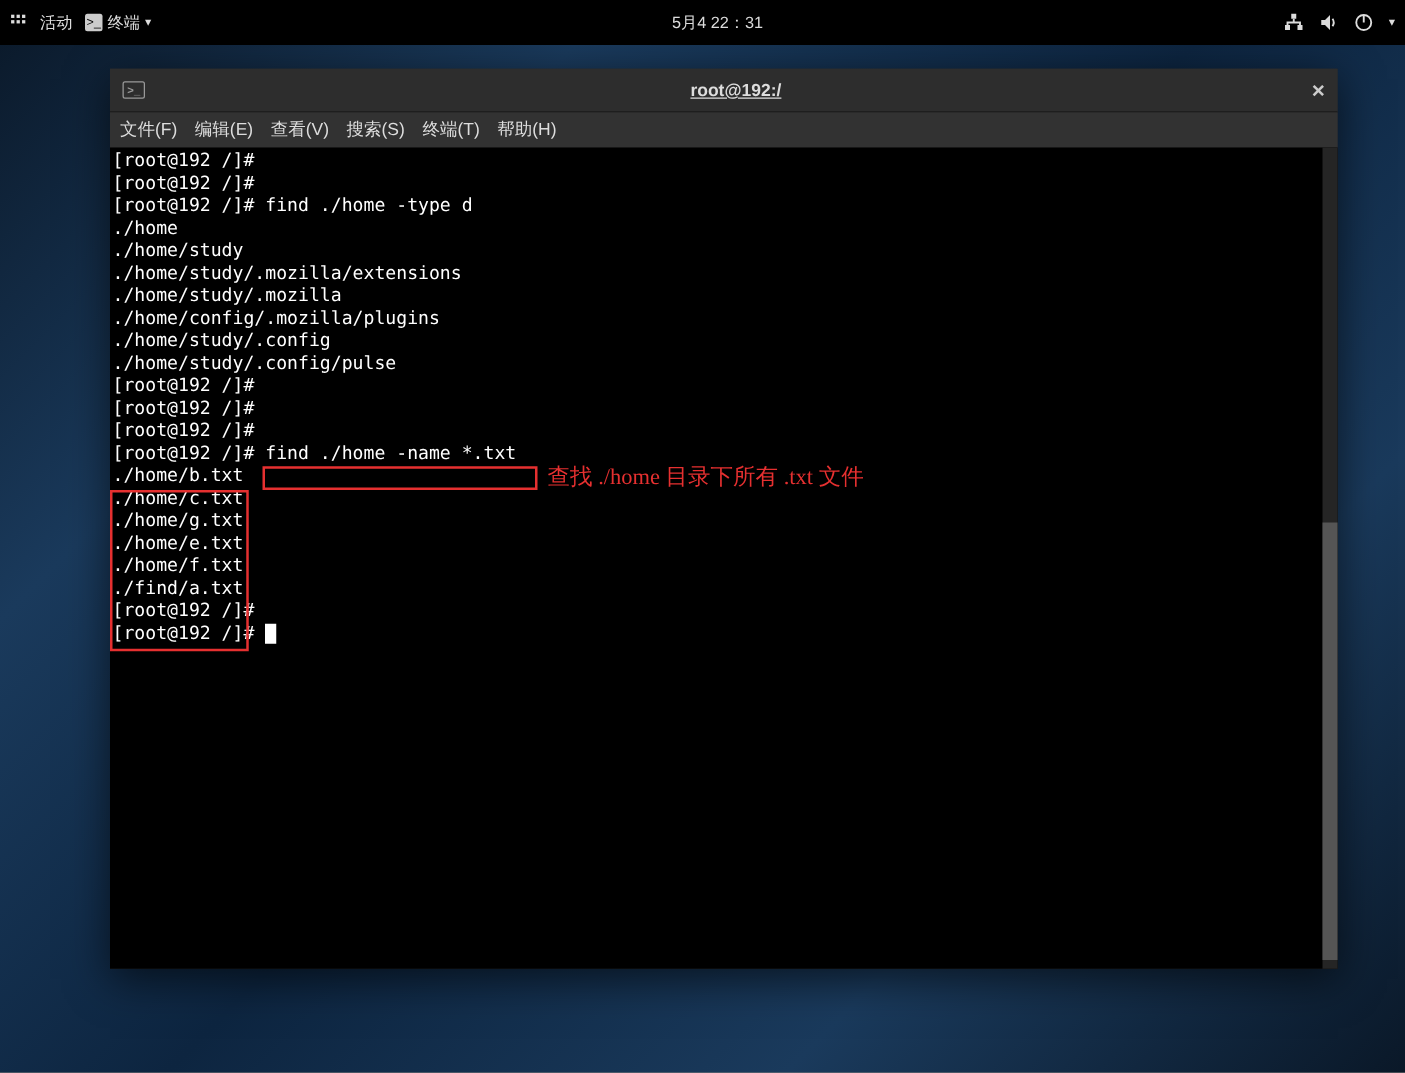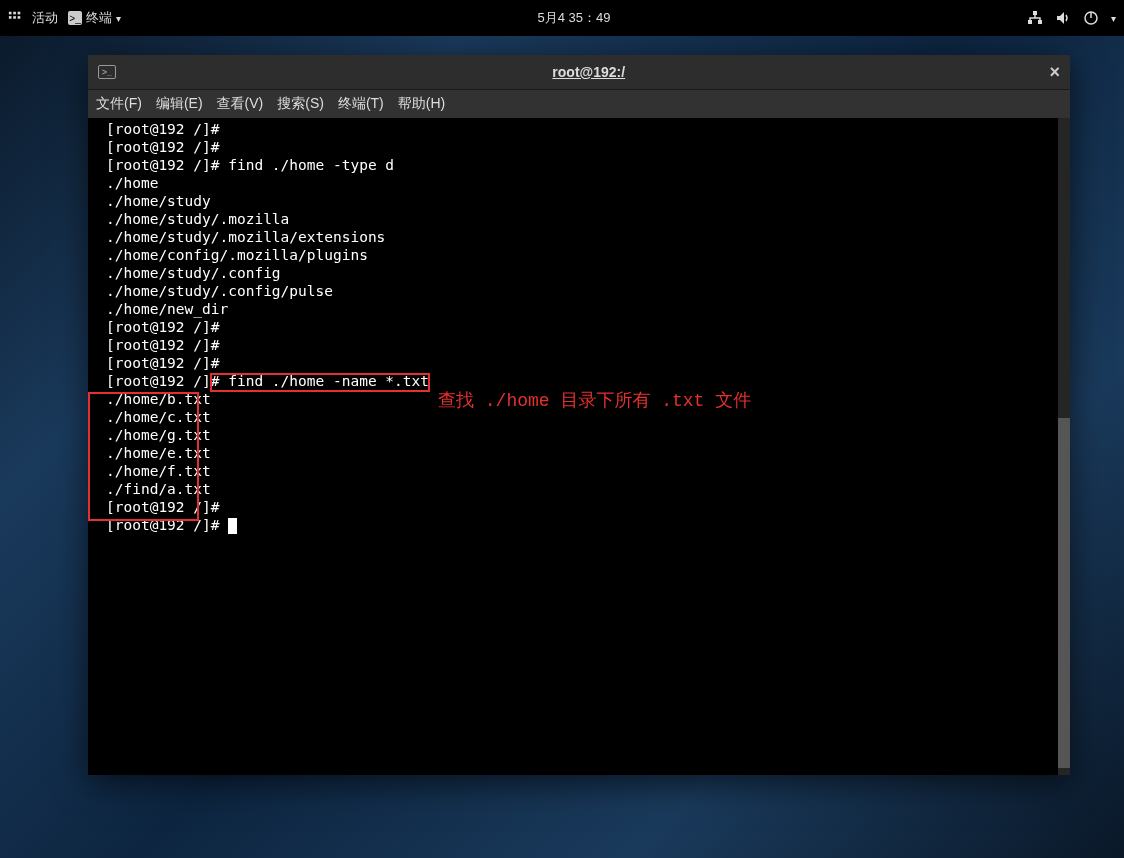--- a/index.html
+++ b/index.html
@@ -70,21 +70,21 @@
 }
 .menu-item { cursor: pointer; }
 
 .terminal-body {
   flex: 1;
   background: #000;
   color: #fff;
   font-family: "DejaVu Sans Mono", monospace;
   font-size: 14.5px;
   line-height: 18px;
-  padding: 2px 18px;
+  padding: 2px 2px;
   position: relative;
   overflow: hidden;
 }
 .terminal-body .line { white-space: pre; }
 
 .scrollbar {
   position: absolute;
   right: 0;
   top: 63px;
   width: 12px;
@@ -100,22 +100,21 @@
 
 .box-red {
   position: absolute;
   border: 2px solid #e63030;
   pointer-events: none;
 }
 .annotation {
   position: absolute;
   color: #e63030;
   font-size: 18px;
-  font-family: Liberation Mono, monospace;
-  margin-top: 20px;
+  font-family: Liberation Serif, serif;
 }
 .cursor-block {
   display: inline-block;
   width: 9px;
   height: 16px;
   background: #fff;
   vertical-align: middle;
 }
 </style>
 </head>
@@ -133,21 +132,21 @@
           <rect x="11" y="7" width="3" height="3" fill="#ddd"></rect>
         </svg>
     </span>
     <span>活动</span>
     <span class="terminal-menu">
       <span class="terminal-icon-sm">&gt;_</span>
       <span>终端</span>
       <span class="dropdown-caret">▾</span>
     </span>
   </div>
-  <div>5月4  35：49</div>
+  <div>5月4  22：31</div>
   <div class="topbar-right">
     <svg class="tray-icon" viewBox="0 0 16 16">
         <rect x="6" y="1" width="4" height="4" fill="#ddd"></rect>
         <rect x="1" y="10" width="4" height="4" fill="#ddd"></rect>
         <rect x="11" y="10" width="4" height="4" fill="#ddd"></rect>
         <path d="M8 5 L8 8 M3 10 L3 8 L13 8 L13 10" stroke="#ddd" stroke-width="1.5" fill="none"></path>
       </svg>
     <svg class="tray-icon" viewBox="0 0 16 16">
         <path d="M2 6 L5 6 L9 2 L9 14 L5 10 L2 10 Z" fill="#ddd"></path>
         <path d="M11 5 Q13 8 11 11" stroke="#ddd" stroke-width="1.5" fill="none"></path>
@@ -175,26 +174,25 @@
     <span class="menu-item">终端(T)</span>
     <span class="menu-item">帮助(H)</span>
   </div>
 
   <div class="terminal-body">
     <div class="line">[root@192 /]# </div>
     <div class="line">[root@192 /]# </div>
     <div class="line">[root@192 /]# find ./home -type d</div>
     <div class="line">./home</div>
     <div class="line">./home/study</div>
+    <div class="line">./home/study/.mozilla/extensions</div>
     <div class="line">./home/study/.mozilla</div>
-    <div class="line">./home/study/.mozilla/extensions</div>
     <div class="line">./home/config/.mozilla/plugins</div>
     <div class="line">./home/study/.config</div>
     <div class="line">./home/study/.config/pulse</div>
-    <div class="line">./home/new_dir</div>
     <div class="line">[root@192 /]# </div>
     <div class="line">[root@192 /]# </div>
     <div class="line">[root@192 /]# </div>
     <div class="line">[root@192 /]# find ./home -name *.txt</div>
     <div class="line">./home/b.txt</div>
     <div class="line">./home/c.txt</div>
     <div class="line">./home/g.txt</div>
     <div class="line">./home/e.txt</div>
     <div class="line">./home/f.txt</div>
     <div class="line">./find/a.txt</div>

